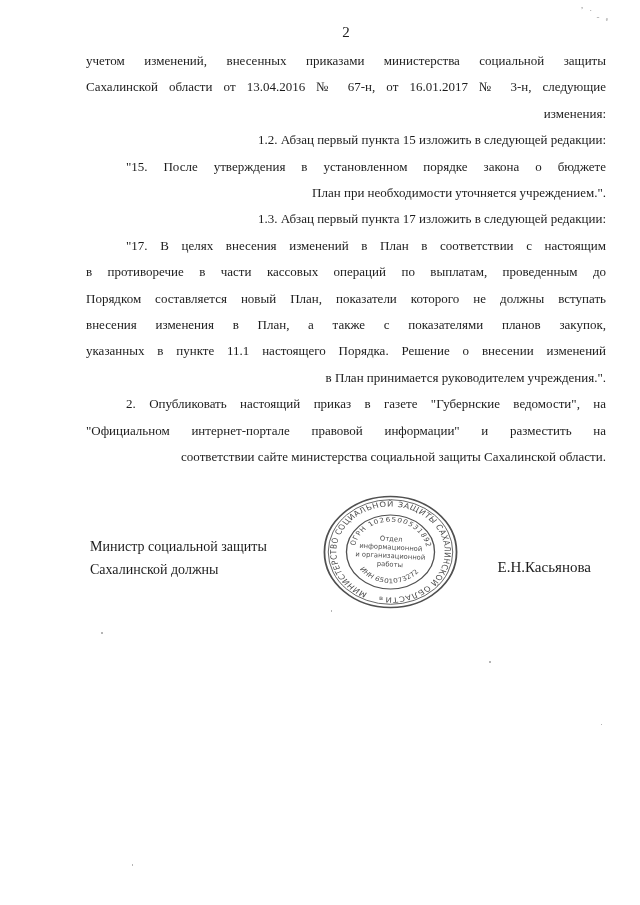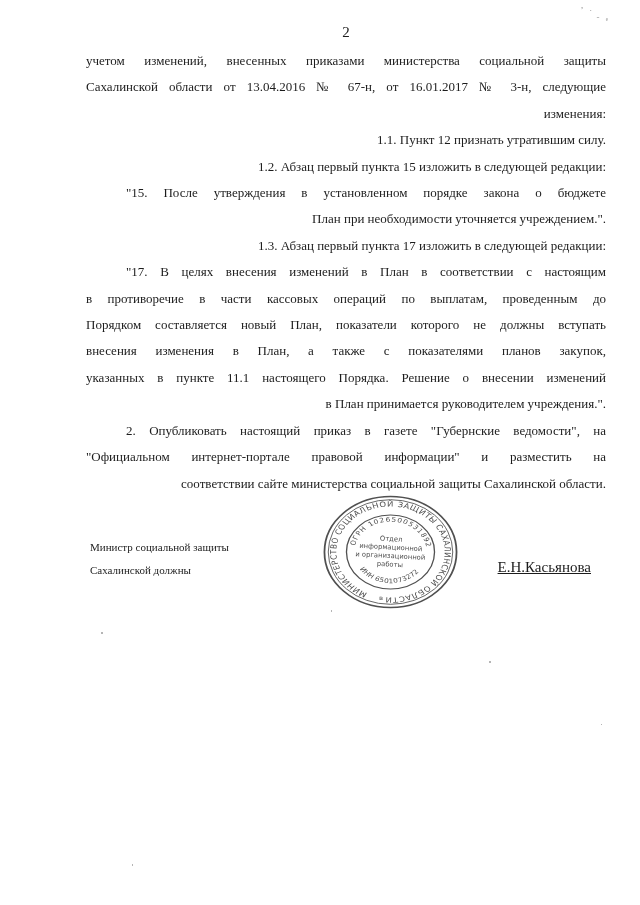--- a/index.html
+++ b/index.html
@@ -28,25 +28,25 @@
     position:absolute; left:86px; top:48px; width:520px;
     font-size:13px; line-height:26.4px;
     text-justify:inter-word;
   }
   .ln { text-align:right; white-space:normal; }
   .ln.full { text-align:justify; text-align-last:justify; }
   .ln.ind  { text-indent:40px; }
 
   .signature-title {
     position:absolute; left:90px; top:536px;
-    font-size:11px; line-height:22.5px;
+    font-size:14px; line-height:22.5px;
   }
   .signature-name {
     position:absolute; left:86px; top:559px; width:505px;
-    text-align:right; font-size:15px;text-decoration:underline;
+    text-align:right; font-size:15px;
   }
 
   .stamp {
     position:absolute; left:305px; top:477px;
     width:171px; height:150px;
   }
   .stamp .ring-stroke { fill:none; stroke:#383838; }
   .stamp text { fill:#333333; font-family:"DejaVu Sans", sans-serif; }
   .stamp .ring-text { font-size:7.2px; letter-spacing:0.4px; }
   .stamp .arc-text  { font-size:6.3px; }
@@ -70,21 +70,20 @@
     <span class="m2">- ₑ</span>
   </div>
 
   <div class="page-number">2</div>
 
   <div class="body-text">
     <div class="ln full">учетом изменений, внесенных приказами министерства социальной защиты</div>
     <div class="ln full">Сахалинской области от 13.04.2016 № 67-н, от 16.01.2017 № 3-н, следующие</div>
     <div class="ln">изменения:</div>
 
-    <div class="ln ind">1.1. Пункт 12 признать утратившим силу.</div>
 
     <div class="ln ind">1.2. Абзац первый пункта 15 изложить в следующей редакции:</div>
 
     <div class="ln ind full">"15. После утверждения в установленном порядке закона о бюджете</div>
     <div class="ln">План при необходимости уточняется учреждением.".</div>
 
     <div class="ln ind">1.3. Абзац первый пункта 17 изложить в следующей редакции:</div>
 
     <div class="ln ind full">"17. В целях внесения изменений в План в соответствии с настоящим</div>
     <div class="ln full">в противоречие в части кассовых операций по выплатам, проведенным до</div>

